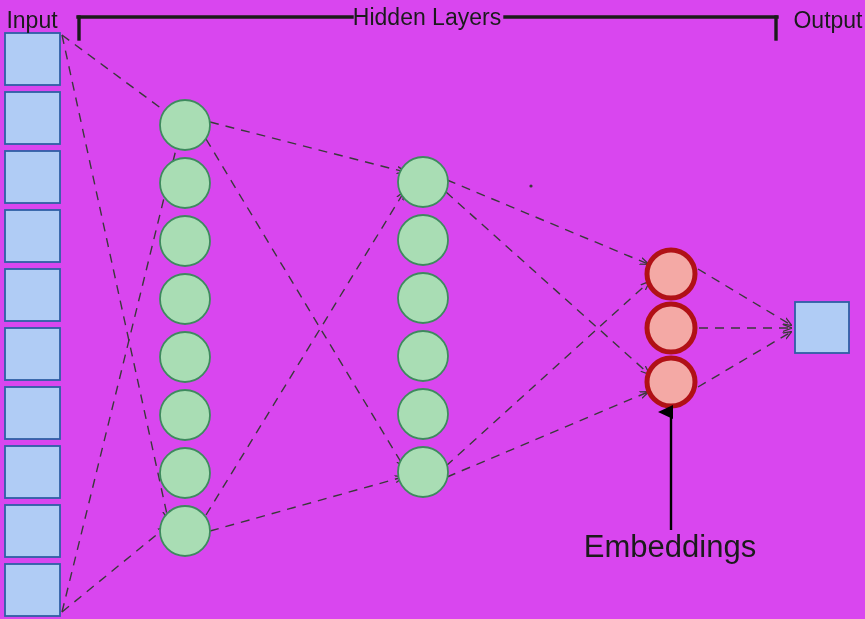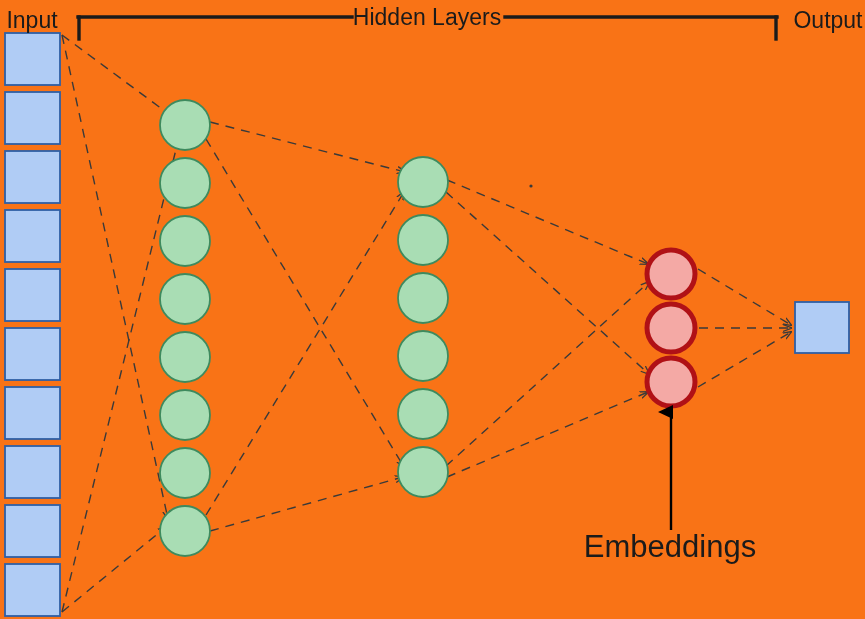--- a/index.html
+++ b/index.html
@@ -7,21 +7,21 @@
     padding: 0;
     background: #ffffff;
   }
   body {
     font-family: "Liberation Sans", sans-serif;
   }
   #diagram-root {
     position: relative;
     width: 865px;
     height: 619px;
-    background: #f97316;
+    background: #d946ef;
     overflow: hidden;
   }
   #diagram-svg {
     position: absolute;
     left: 0;
     top: 0;
     width: 865px;
     height: 619px;
   }
   .label-text {

